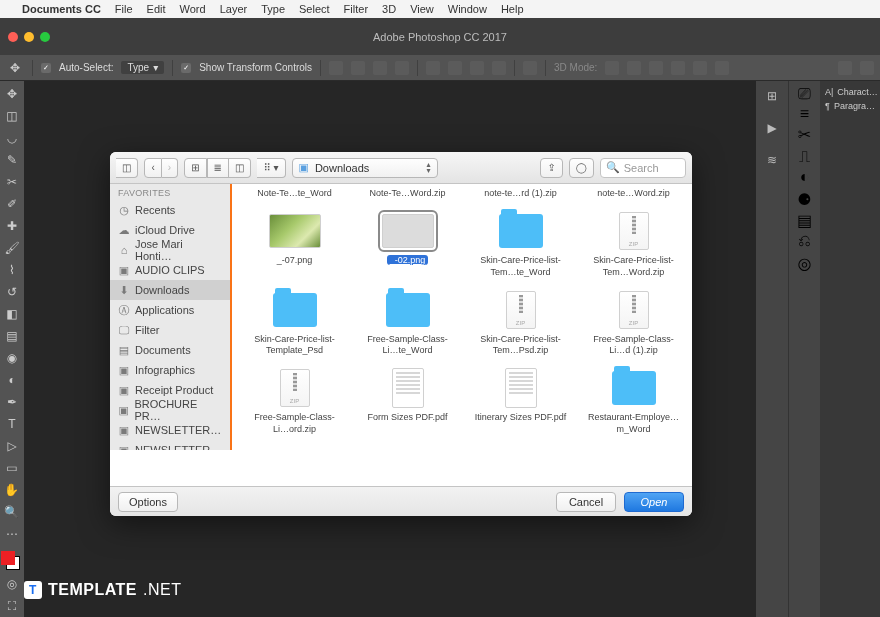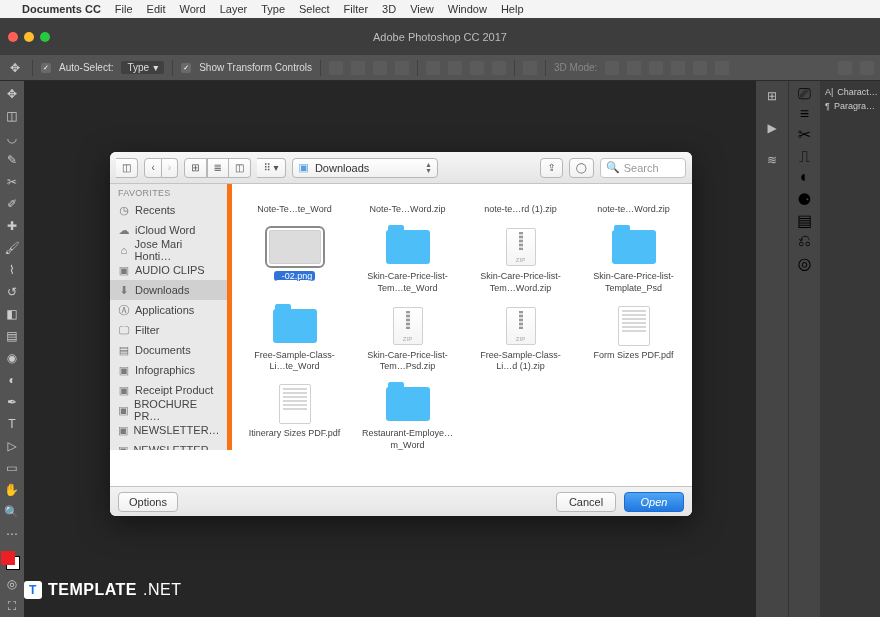--- a/index.html
+++ b/index.html
@@ -50,27 +50,27 @@
 .fd-btn { height: 20px; background: linear-gradient(#fefefe,#f1f1f1); border: 1px solid #b7b7b7; display: flex; align-items: center; justify-content: center; padding: 0 6px; font-size: 10px; color: #555; }
 .fd-btn:first-child { border-radius: 4px 0 0 4px; }
 .fd-btn:last-child { border-radius: 0 4px 4px 0; border-left: none; }
 .fd-btn.solo { border-radius: 4px; }
 .fd-location { flex: 0 0 146px; height: 20px; background: linear-gradient(#fefefe,#f1f1f1); border: 1px solid #b7b7b7; border-radius: 4px; display: flex; align-items: center; padding: 0 6px; gap: 6px; }
 .fd-location .arrows { margin-left: auto; font-size: 8px; color: #666; line-height: 6px; }
 .fd-search { flex: 0 0 86px; height: 20px; background: #fff; border: 1px solid #c4c4c4; border-radius: 4px; display: flex; align-items: center; padding: 0 5px; gap: 4px; color: #999; }
 .fd-spacer { flex: 1; }
 
 .fd-body { flex: 1; display: flex; min-height: 0; }
-.fd-sidebar { width: 122px; background: #e9e9e9; border-right: 5px solid #f97316; overflow: hidden; }
+.fd-sidebar { width: 122px; background: #e9e9e9; border-right: 2px solid #f97316; overflow: hidden; }
 .fd-side-header { font-size: 9px; color: #888; padding: 4px 8px 2px; text-transform: uppercase; letter-spacing: 0.3px; }
 .fd-side-item { display: flex; align-items: center; gap: 5px; padding: 2px 8px; font-size: 11px; color: #444; height: 20px; }
 .fd-side-item.selected { background: #d0d0d0; }
 .fd-side-item .sicon { width: 12px; text-align: center; color: #7a7a7a; font-size: 11px; }
 
-.fd-files { flex: 1; overflow: auto; padding: 20px 4px 4px 8px; }
+.fd-files { flex: 1; overflow: auto; padding: 4px 4px 4px 8px; }
 .fd-grid { display: grid; grid-template-columns: repeat(4, 1fr); text-align: center; column-gap: 4px; row-gap: 8px; }
 .fd-file { display: flex; flex-direction: column; align-items: center; font-size: 9px; color: #444; }
 .fd-file.half .ic { height: 0; }
 .fd-file .ic { width: 64px; height: 48px; display: flex; align-items: center; justify-content: center; }
 .fd-file .lbl { max-width: 96px; line-height: 1.25; }
 .fd-file.selected .lbl span { background: #2f72d8; color: #fff; border-radius: 3px; padding: 0 3px; text-decoration: underline; }
 .fd-file.selected .thumb { outline: 2px solid #8a8a8a; outline-offset: 2px; background: #dcdcdc; padding:2px; }
 
 .ic .folder { width: 44px; height: 34px; background: #4dbef8; border-radius: 3px; position: relative; }
 .ic .folder::before { content: ""; position: absolute; top: -5px; left: 2px; width: 16px; height: 6px; background: #4dbef8; border-radius: 2px 2px 0 0; }
@@ -261,21 +261,21 @@
   <div class="fd-body">
     <div class="fd-sidebar">
       <div class="fd-side-header">Favorites</div>
       <div id="sidebar-items">
           <div class="fd-side-item">
             <span class="sicon">◷</span>
             <span>Recents</span>
           </div>
           <div class="fd-side-item">
             <span class="sicon">☁</span>
-            <span>iCloud Word</span>
+            <span>iCloud Drive</span>
           </div>
           <div class="fd-side-item">
             <span class="sicon">⌂</span>
             <span>Jose Mari Honti…</span>
           </div>
           <div class="fd-side-item">
             <span class="sicon">▣</span>
             <span>AUDIO CLIPS</span>
           </div>
           <div class="fd-side-item selected">
@@ -327,20 +327,26 @@
             <div class="lbl"><span>Note-Te…Word.zip</span></div>
           </div>
           <div class="fd-file half">
             <div class="ic"></div>
             <div class="lbl"><span>note-te…rd (1).zip</span></div>
           </div>
           <div class="fd-file half">
             <div class="ic"></div>
             <div class="lbl"><span>note-te…Word.zip</span></div>
           </div>
+          <div class="fd-file">
+            <div class="ic">
+              <div class="thumb"></div>
+            </div>
+            <div class="lbl"><span>_-07.png</span></div>
+          </div>
           <div class="fd-file selected">
             <div class="ic">
               <div class="thumb"></div>
             </div>
             <div class="lbl"><span>_-02.png</span></div>
           </div>
           <div class="fd-file">
             <div class="ic">
               <div class="folder"></div>
             </div>
@@ -368,20 +374,26 @@
             <div class="ic">
               <div class="zip">ZIP</div>
             </div>
             <div class="lbl"><span>Skin-Care-Price-list-Tem…Psd.zip</span></div>
           </div>
           <div class="fd-file">
             <div class="ic">
               <div class="zip">ZIP</div>
             </div>
             <div class="lbl"><span>Free-Sample-Class-Li…d (1).zip</span></div>
+          </div>
+          <div class="fd-file">
+            <div class="ic">
+              <div class="zip">ZIP</div>
+            </div>
+            <div class="lbl"><span>Free-Sample-Class-Li…ord.zip</span></div>
           </div>
           <div class="fd-file">
             <div class="ic">
               <div class="pdf" style="position:relative">
                 <div class="line"></div>
                 <div class="line"></div>
                 <div class="line"></div>
                 <div class="line"></div>
                 <div class="line"></div>
                 <div class="line"></div>

